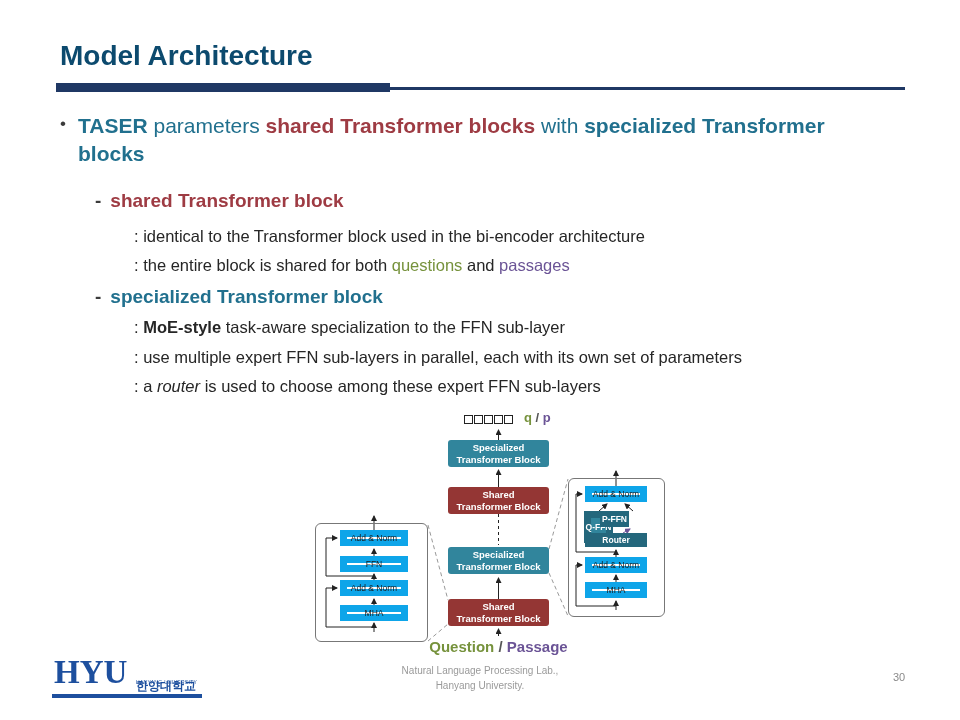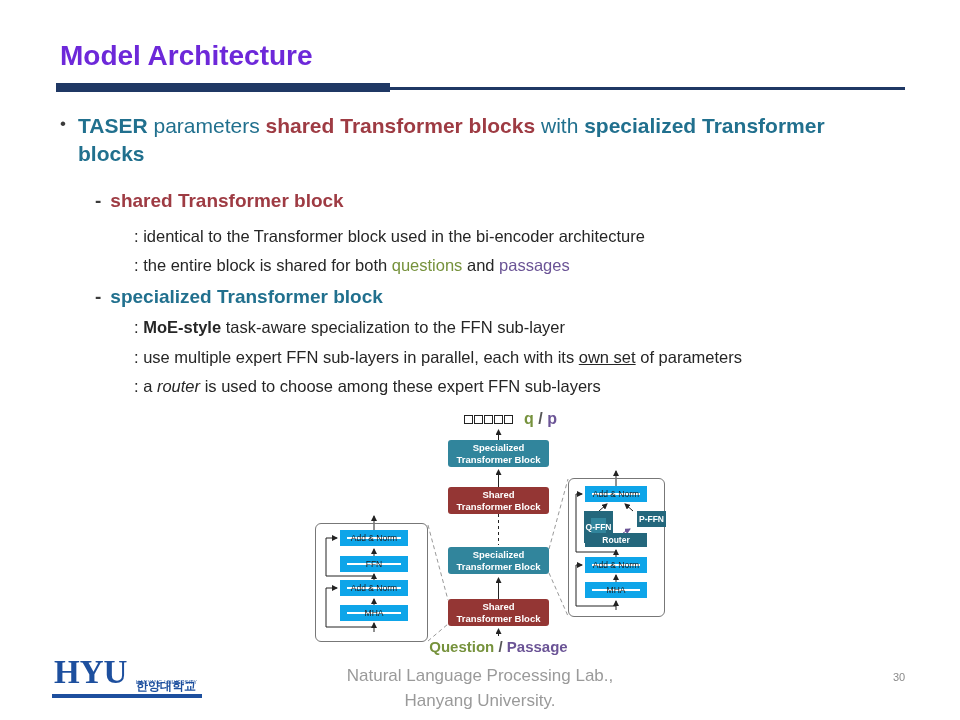--- a/index.html
+++ b/index.html
@@ -2,64 +2,64 @@
 <html><head>
 <meta charset="utf-8">
 <style>
   html,body { margin:0; padding:0; background:#e8e8e8; }
   .slide {
     position:relative; width:960px; height:720px; background:#ffffff;
     font-family:"Liberation Sans", sans-serif; overflow:hidden; margin:0 auto;
     --teal-text:#21708E; --teal-box:#31859C; --maroon-text:#9E3B43; --maroon-box:#943634;
     --green:#76923C; --purple:#6B5496; --navy:#1F3864; --logo-blue:#1D4F9E;
   }
-  .title { position:absolute; left:60px; top:40px; font-size:28px; font-weight:bold; color:#6d28d9; }
+  .title { position:absolute; left:60px; top:40px; font-size:28px; font-weight:bold; color:#0c4a6e; }
   .rule-thin  { position:absolute; left:56px; top:87px; width:849px; height:3px; background:var(--navy,#1F3864); }
   .rule-thick { position:absolute; left:56px; top:83px; width:334px; height:9px; background:var(--navy,#1F3864); }
 
   .teal   { color:var(--teal-text,#21708E); }
   .maroon { color:var(--maroon-text,#9E3B43); }
   .green  { color:var(--green,#76923C); }
   .purple { color:var(--purple,#6B5496); }
   .bold   { font-weight:bold; }
   .i      { font-style:italic; }
-  .u      { text-decoration:underline; }
+  .u      { }
 
   .bullet1 { position:absolute; left:60px; top:112px; width:760px; padding-left:18px; font-size:21px; line-height:1.35; }
   .bullet1 .dot { position:absolute; left:0; top:1px; font-size:17px; color:#3b3b3b; }
 
   .subhead { position:absolute; left:95px; font-size:19px; font-weight:bold; }
   .subhead .dashm { display:inline-block; margin-right:9px; font-weight:bold; color:#3b3b3b; }
   .subline { position:absolute; left:134px; font-size:16.5px; color:#262626; }
 
   
   .diagram { position:absolute; left:300px; top:412px; width:380px; height:256px; }
   .dsvg { position:absolute; left:0; top:0; }
   .tokens { position:absolute; left:164px; top:3px; display:flex; }
   .tok { width:9px; height:9px; border:1px solid #222; background:#fff; margin-right:1px; box-sizing:border-box; }
-  .qp { position:absolute; left:224px; top:-2px; font-size:16px; font-weight:bold; color:#555; }
+  .qp { position:absolute; left:224px; top:-2px; font-size:13px; font-weight:bold; color:#555; }
   .blk { position:absolute; left:148px; width:101px; height:27px; border-radius:3px; color:#fff;
          font-size:9.5px; font-weight:bold; line-height:1.2; display:flex; flex-direction:column;
          align-items:center; justify-content:center; text-align:center; }
   .blk.tealbg   { background:var(--teal-box,#31859C); }
   .blk.maroonbg { background:var(--maroon-box,#943634); }
   .io-label { position:absolute; left:118px; top:226px; width:161px; text-align:center; font-size:15px; font-weight:bold; color:#555; }
   .douter { position:absolute; border:1px solid #777; border-radius:6px; box-sizing:border-box; }
   .dbox { position:absolute; background:#fff; border:7px solid #0ea5e9; box-sizing:border-box; font-size:8.5px;
           color:#1a1a1a; display:flex; align-items:center; justify-content:center; white-space:nowrap; }
   .dbox.tealfill { background:var(--teal-box,#31859C); color:#fff; border-color:#24677c; font-weight:bold; }
 
   
   .logo { position:absolute; left:52px; top:656px; width:150px; height:44px; }
   .logo .hyu { position:absolute; left:2px; top:0px; font-size:33px; line-height:1; font-weight:bold;
                color:var(--logo-blue,#1D4F9E); font-family:"Liberation Serif", serif; }
   .logo .kor { position:absolute; left:84px; top:7px; font-size:12px; font-weight:bold; color:var(--logo-blue,#1D4F9E); white-space:nowrap;margin-top:15px; }
   .logo .eng { position:absolute; left:84px; top:23px; font-size:5px; letter-spacing:0.3px; color:var(--logo-blue,#1D4F9E); white-space:nowrap; }
   .logo .bar { position:absolute; left:0; bottom:2px; width:150px; height:4px; background:var(--logo-blue,#1D4F9E); }
-  .footer-text { position:absolute; left:330px; top:664px; width:300px; text-align:center; font-size:17px; color:#9a9a9a; line-height:1.45; }
+  .footer-text { position:absolute; left:330px; top:664px; width:300px; text-align:center; font-size:10px; color:#9a9a9a; line-height:1.45; }
   .pagenum { position:absolute; left:893px; top:671px; font-size:11px; color:#8a8a8a; }
 </style>
 </head>
 <body>
 
 <div class="slide" style="--teal-text: #21708E; --teal-box: #31859C; --maroon-text: #9E3B43; --maroon-box: #943634; --green: #76923C; --purple: #6B5496; --navy: #1F3864; --logo-blue: #1D4F9E;">
 
   <div class="title">Model Architecture</div>
   <div class="rule-thin"></div>
   <div class="rule-thick"></div>
@@ -172,21 +172,21 @@
 
     <div class="douter" style="left:15px; top:111px; width:113px; height:119px;"></div>
     <div class="dbox" style="left:40px; top:118px; width:68px; height:16px;">Add &amp; Norm</div>
     <div class="dbox" style="left:40px; top:144px; width:68px; height:16px;">FFN</div>
     <div class="dbox" style="left:40px; top:168px; width:68px; height:16px;">Add &amp; Norm</div>
     <div class="dbox" style="left:40px; top:193px; width:68px; height:16px;">MHA</div>
 
     <div class="douter" style="left:268px; top:66px; width:97px; height:139px;"></div>
     <div class="dbox" style="left:285px; top:74px; width:62px; height:16px;">Add &amp; Norm</div>
     <div class="dbox tealfill" style="left:284px; top:99px; width:29px; height:32px;">Q-FFN</div>
-    <div class="dbox tealfill" style="left:337px; top:99px; width:29px; height:16px;">P-FFN</div>
+    <div class="dbox tealfill" style="left:300px; top:99px; width:29px; height:16px;">P-FFN</div>
     <div class="dbox tealfill" style="left:285px; top:121px; width:62px; height:14px;">Router</div>
     <div class="dbox" style="left:285px; top:145px; width:62px; height:16px;">Add &amp; Norm</div>
     <div class="dbox" style="left:285px; top:170px; width:62px; height:16px;">MHA</div>
   </div>
 
   <div class="logo">
     <span class="hyu">HYU</span>
     <span class="kor">한양대학교</span>
     <span class="eng">HANYANG UNIVERSITY</span>
     <div class="bar"></div>

